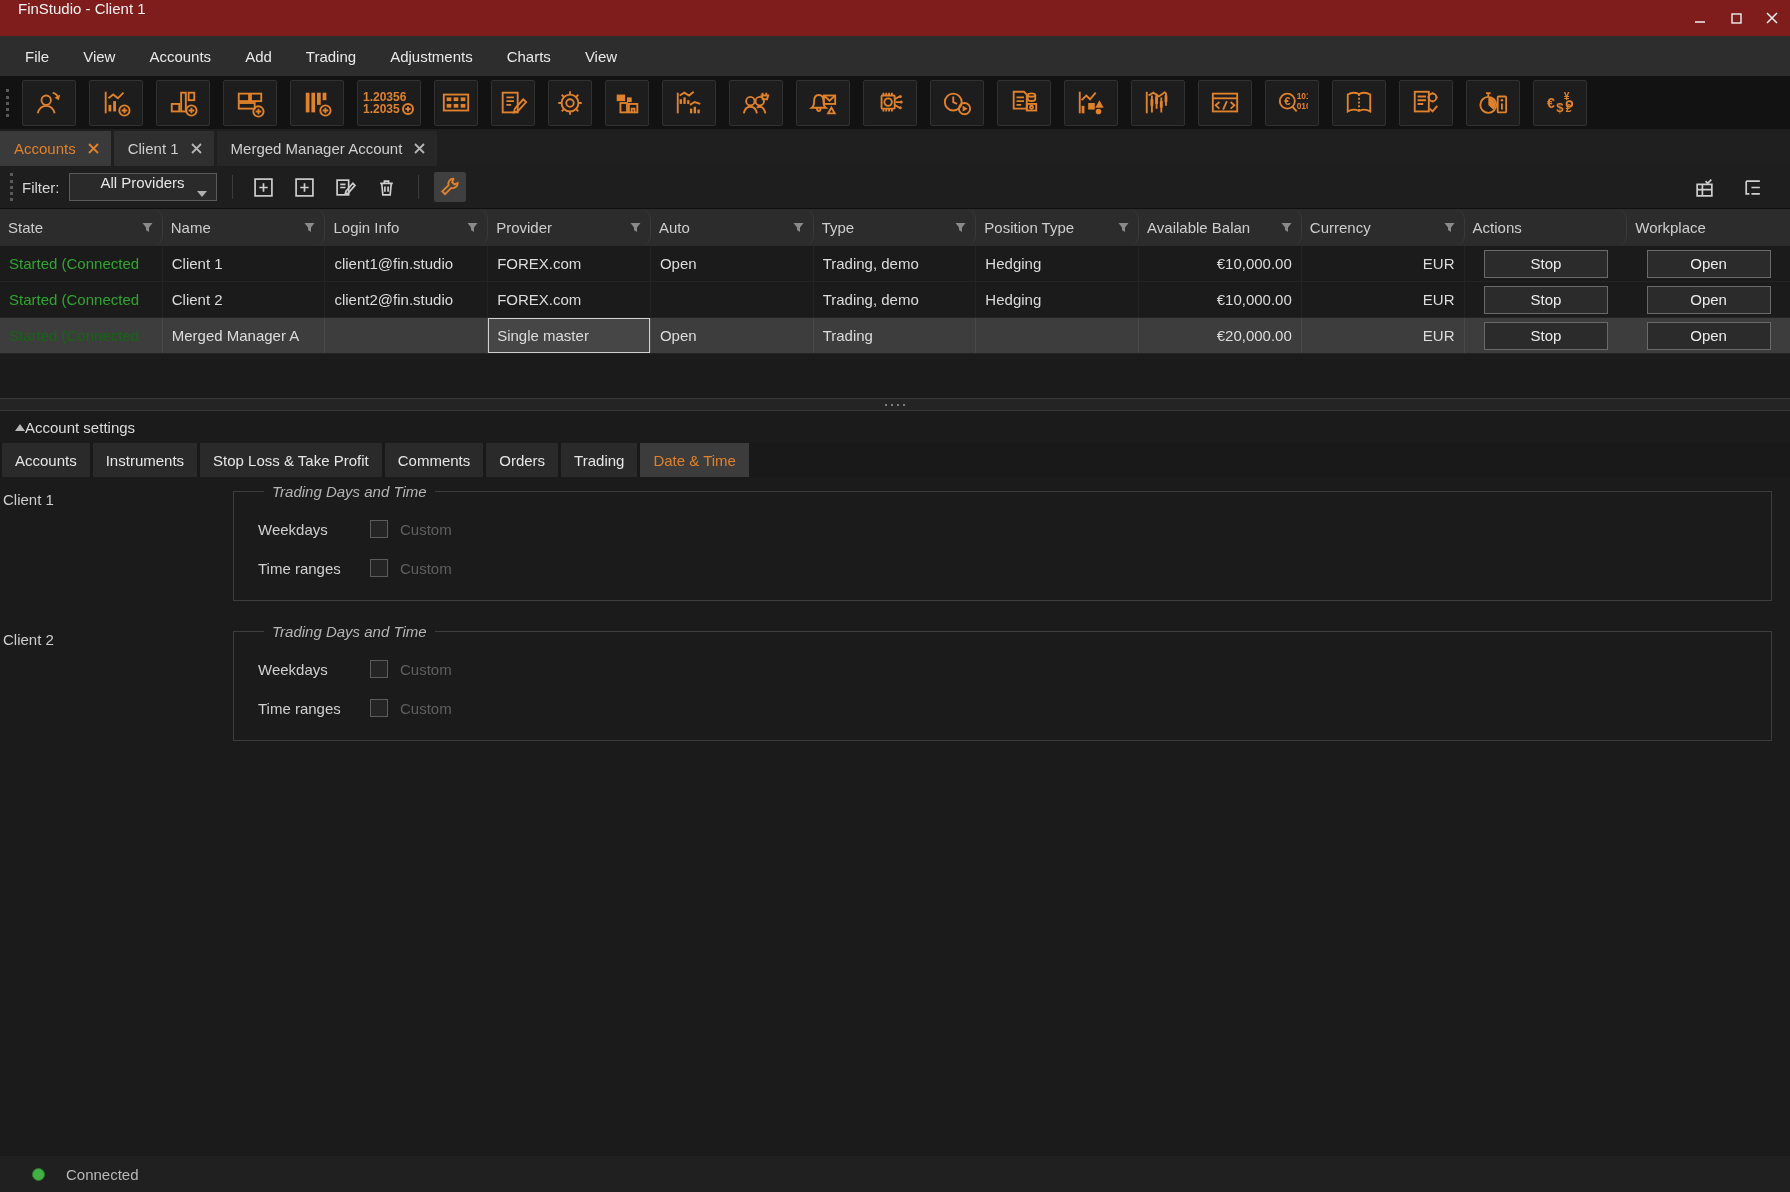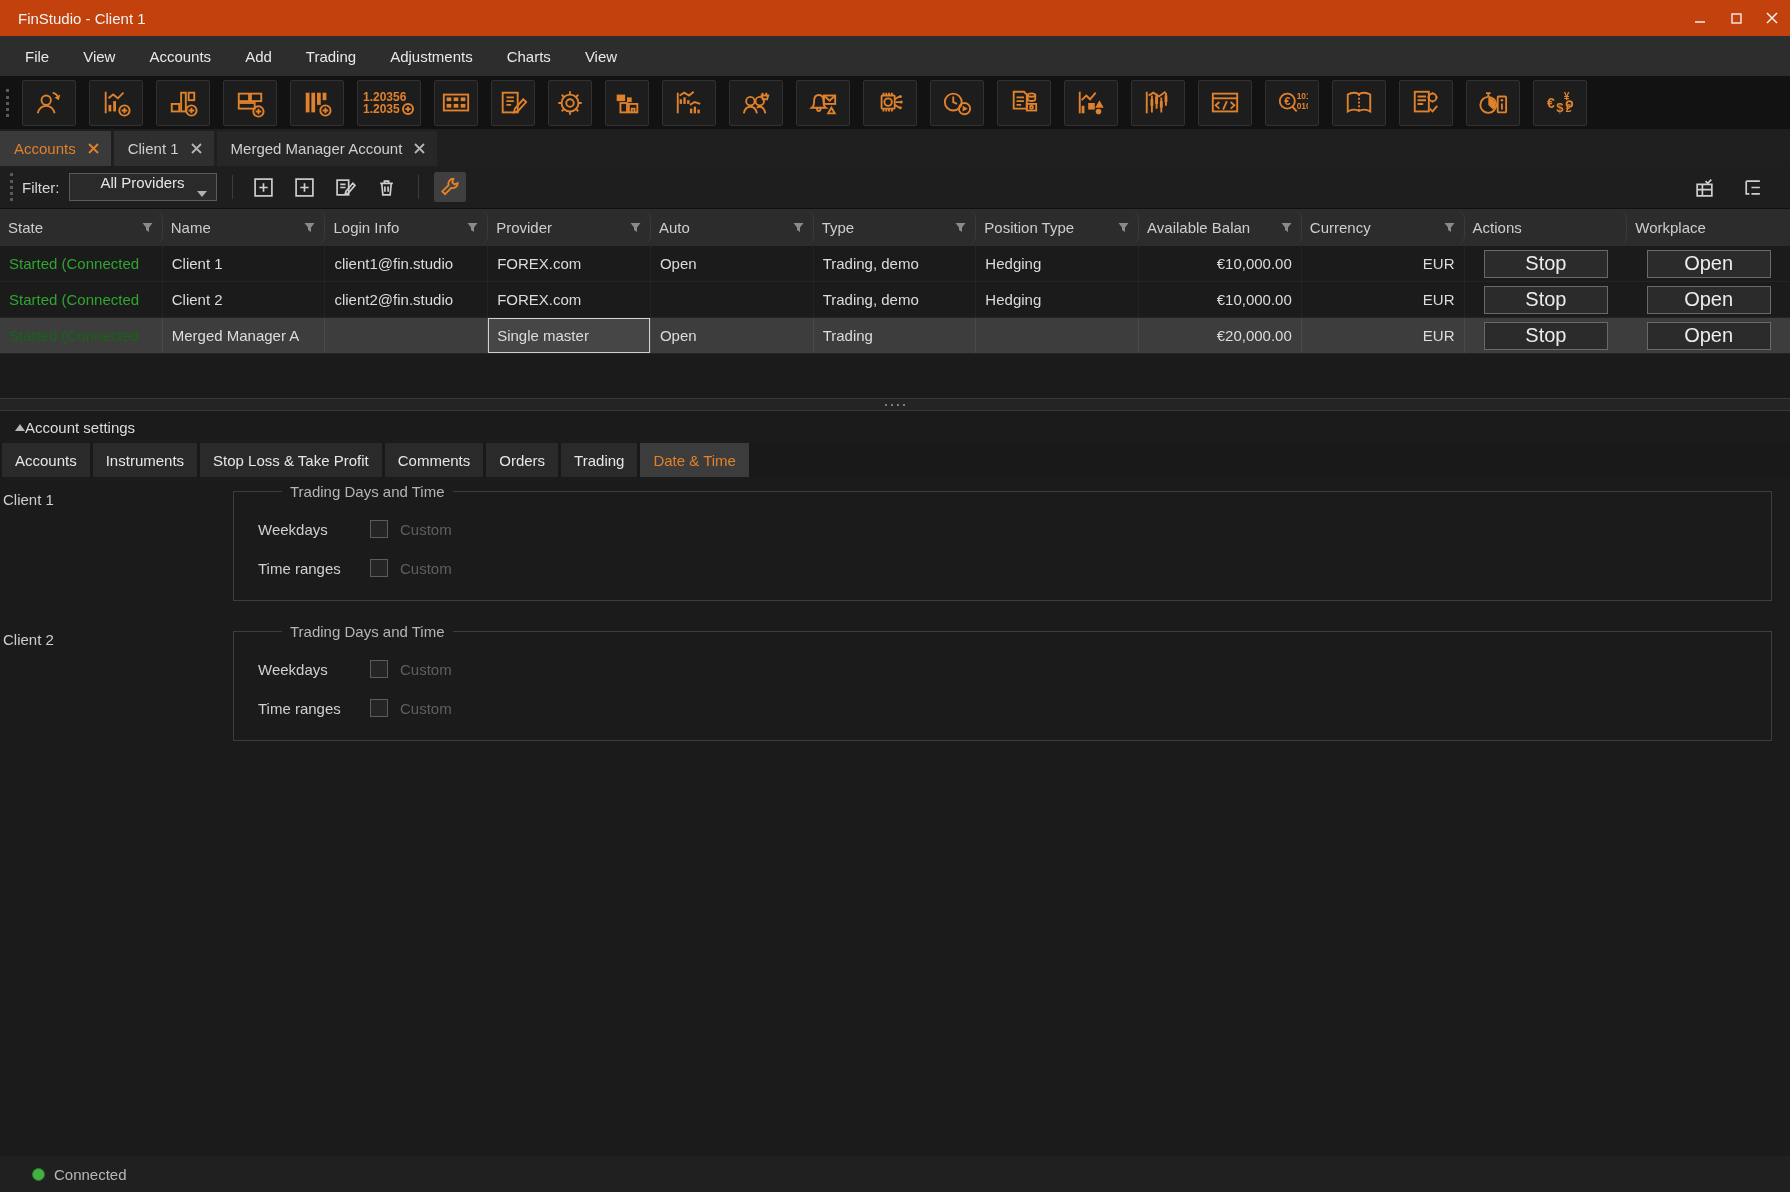--- a/index.html
+++ b/index.html
@@ -5,21 +5,21 @@
   * { box-sizing: border-box; margin: 0; padding: 0; }
   html,body { width:1790px; height:1192px; overflow:hidden; }
   body {
     background:#1b1b1b; color:#e0e0e0;
     font-family:"Liberation Sans", sans-serif;
     display:flex; flex-direction:column; font-size:15px;
   }
   svg { display:block; }
 
   
-  .titlebar { flex:0 0 36px; background:#c2410c; display:flex; align-items:center; padding-left:18px; color:#f2f2f2;gap:32px; }
+  .titlebar { flex:0 0 36px; background:#7f1d1d; display:flex; align-items:flex-start; padding-left:18px; color:#f2f2f2;gap:32px; }
   .win-controls { margin-left:auto; display:flex; height:100%; }
   .win-btn { width:36px; height:100%; display:flex; align-items:center; justify-content:center; }
 
   
   .menubar { flex:0 0 40px; background:#2d2d2d; display:flex; align-items:center; padding:0 8px; color:#e8e8e8; }
   .menu-item { padding:0 17px; display:flex; align-items:center; cursor:default; }
 
   
   .toolbar { flex:0 0 53px; background:#121212; display:flex; align-items:center; padding:0 6px; gap:13px; overflow:hidden; }
   .grip { border-left:3px dotted #5a5a5a; height:28px; flex:0 0 3px; }
@@ -47,21 +47,21 @@
   
   .thead { display:grid; grid-template-columns:repeat(11,1fr); height:38px; background:#2c2c2c; border-top:1px solid #101010; }
   .th { display:flex; align-items:center; justify-content:space-between; padding:0 8px; color:#cdcdcd; border-right:1px solid #3a3a3a; white-space:nowrap; overflow:hidden;border-radius:10px; }
   .th .funnel { flex:0 0 auto; margin-left:4px; }
   .trow { display:grid; grid-template-columns:repeat(11,1fr); height:36px; background:#1b1b1b; border-bottom:1px solid #242424; }
   .td { display:flex; align-items:center; padding:0 9px; color:#dcdcdc; border-right:1px solid #232323; white-space:nowrap; overflow:hidden; }
   .td.state { color:#2fa52f; }
   .td.num { justify-content:flex-end; }
   .td.btn-cell { justify-content:center; padding:0 18px; border-right:none; }
   .row-btn { width:100%; max-width:124px; height:28px; background:#2b2b2b; border:1px solid #6a6a6a; color:#ececec;
-             font-family:inherit; font-size:20px; display:flex; align-items:center; justify-content:center; }
+             font-family:inherit; font-size:15px; display:flex; align-items:center; justify-content:center; }
   .trow.selected { background:#3d3d3d; }
   .trow.selected .td { border-right-color:#4a4a4a; }
   .trow.selected .td.state { color:#156515; }
   .focused-cell { box-shadow:inset 0 0 0 1px #d0d0d0; background:#464646; }
   .table-filler { height:44px; background:#1b1b1b; }
 
   
   .splitter { height:13px; background:#242424; border-top:1px solid #383838; border-bottom:1px solid #383838;
               display:flex; align-items:center; justify-content:center; }
   .splitter-dots { width:2px; height:2px; border-radius:50%; background:#9a9a9a;
@@ -70,28 +70,28 @@
   
   .settings-header { height:32px; display:flex; align-items:center; padding-left:15px; color:#dcdcdc; background:#1b1b1b; }
   .tri-up { width:0; height:0; border-left:5px solid transparent; border-right:5px solid transparent; border-bottom:7px solid #b8b8b8; }
   .settings-tabs { height:34px; display:flex; gap:3px; background:#191919; padding:0 2px; }
   .stab { padding:0 13px; display:flex; align-items:center; background:#2a2a2a; color:#e6e6e6; }
   .stab.active { background:#3c3c3c; color:#e0812c; }
   .settings-content { flex:1 1 auto; background:#1b1b1b; padding:6px 18px 0 0; overflow:hidden; }
   .client-block { display:flex; margin-bottom:22px; }
   .client-label { flex:0 0 233px; padding:8px 0 0 3px; color:#cfcfcf; }
   .groupbox { flex:1; border:1px solid #3d3d3d; padding:4px 0 18px 24px; }
-  .groupbox legend { color:#b5b5b5; padding:0 8px; margin-left:24px; }
+  .groupbox legend { color:#b5b5b5; padding:0 8px; margin-left:6px;font-style:italic; }
   .setting-row { display:flex; align-items:center; height:28px; margin-top:11px; }
   .setting-label { width:112px; color:#d0d0d0; }
   .checkbox { width:18px; height:18px; border:1px solid #5c5c5c; background:#252525; flex:0 0 auto; }
   .custom-label { margin-left:12px; color:#5f5f5f; }
 
   
-  .statusbar { flex:0 0 36px; background:#202020; display:flex; align-items:center; gap:9px; padding-left:32px; color:#b8b8b8; }
+  .statusbar { flex:0 0 36px; background:#202020; display:flex; align-items:center; gap:21px; padding-left:32px; color:#b8b8b8; }
   .status-dot { width:13px; height:13px; border-radius:50%; background:#43b043; border:1px solid #2c7a2c; }
 
   .o { stroke:#e0812c; fill:none; stroke-width:2; }
   .of { fill:#e0812c; stroke:none; }
   .g { stroke:#cfcfcf; fill:none; stroke-width:1.6; }
 </style>
 </head>
 <body>
 
 <div class="titlebar">

